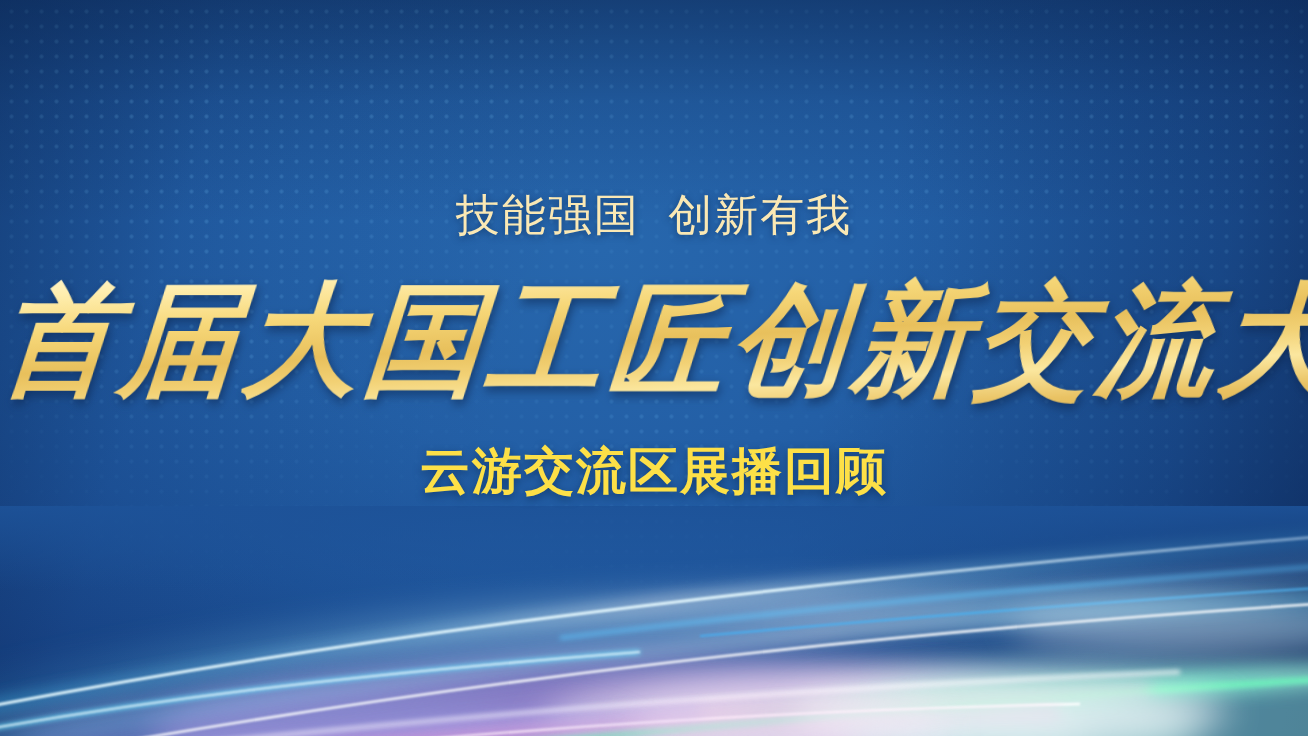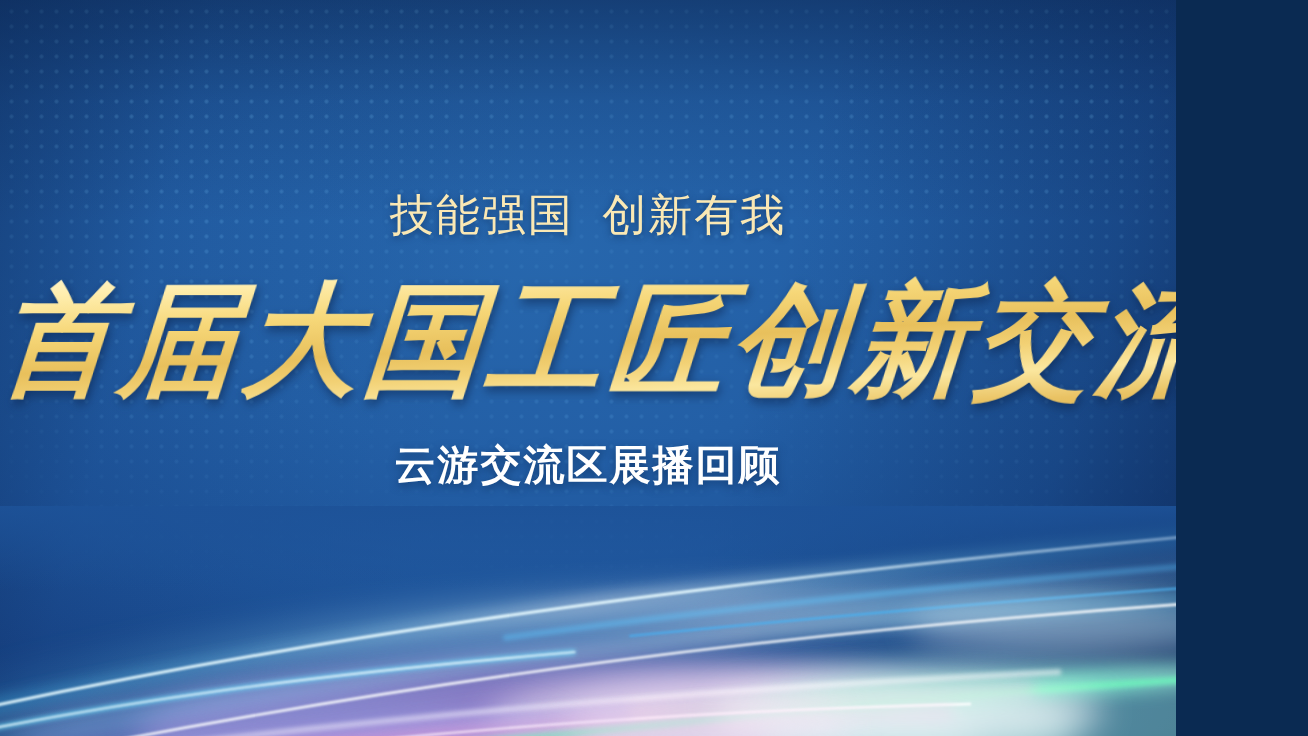--- a/index.html
+++ b/index.html
@@ -5,21 +5,21 @@
 <style>
   html, body {
     margin: 0;
     padding: 0;
     background: #0a2a52;
   }
   * { box-sizing: border-box; }
 
   #poster {
     position: relative;
-    width: 1176px;
+    width: 1308px;
     height: 736px;
     overflow: hidden;
     font-family: "Liberation Sans", "DejaVu Sans", sans-serif;
     background: #1a4f96;
   }
 
   
   .layer { position: absolute; inset: 0; pointer-events: none; }
 
   
@@ -110,24 +110,24 @@
     background-clip: text;
     color: transparent;
     -webkit-text-fill-color: transparent;
     filter: drop-shadow(2px 4px 5px rgba(10,36,78,0.62));
     white-space: nowrap;
   }
 
   .subtitle {
     position: absolute;
     top: 438px; left: 0; right: 0;
-    font-size: 41px;
+    font-size: 50px;
     font-weight: 700;
     letter-spacing: 2px;
-    color: #ffffff;
+    color: #fde047;
     text-shadow: 0 3px 9px rgba(8,34,74,0.55);
     white-space: nowrap;
   }
 </style>
 </head>
 <body>
 
 <div id="poster">
 
   <div class="layer bg-base"></div>

